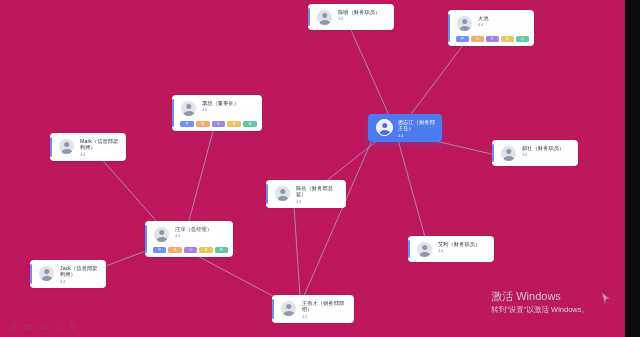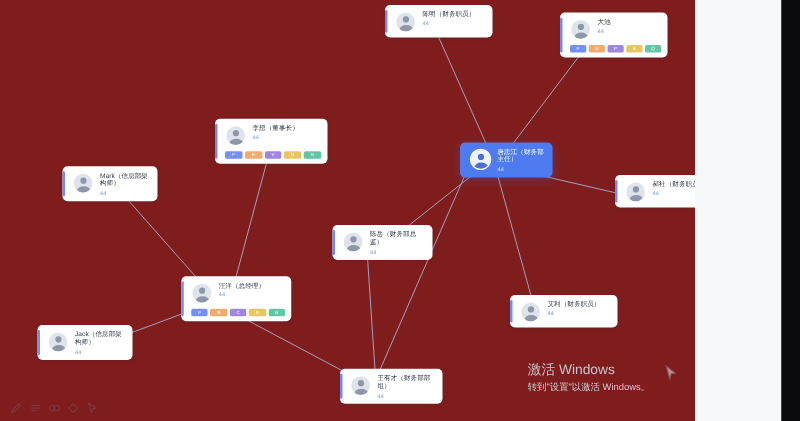--- a/index.html
+++ b/index.html
@@ -3,22 +3,22 @@
 <meta charset="utf-8">
 <style>
   html,body{margin:0;padding:0;}
   body{
     width:640px;height:337px;overflow:hidden;
     background:#f7f8fa;
     font-family:"Liberation Sans","DejaVu Sans",sans-serif;
     position:relative;
   }
   #canvas{
-    position:absolute;left:0;top:0;width:556px;height:337px;
-    background:#7f1d1d;overflow:hidden;
+    position:absolute;left:0;top:0;width:625px;height:337px;
+    background:#be185d;overflow:hidden;
   }
   #right-strip{
     position:absolute;right:0;top:0;width:15px;height:337px;
     background:#0b0b0d;
   }
   #edges{position:absolute;left:0;top:0;width:625px;height:337px;}
 
   .node{
     position:absolute;
     background:#ffffff;

